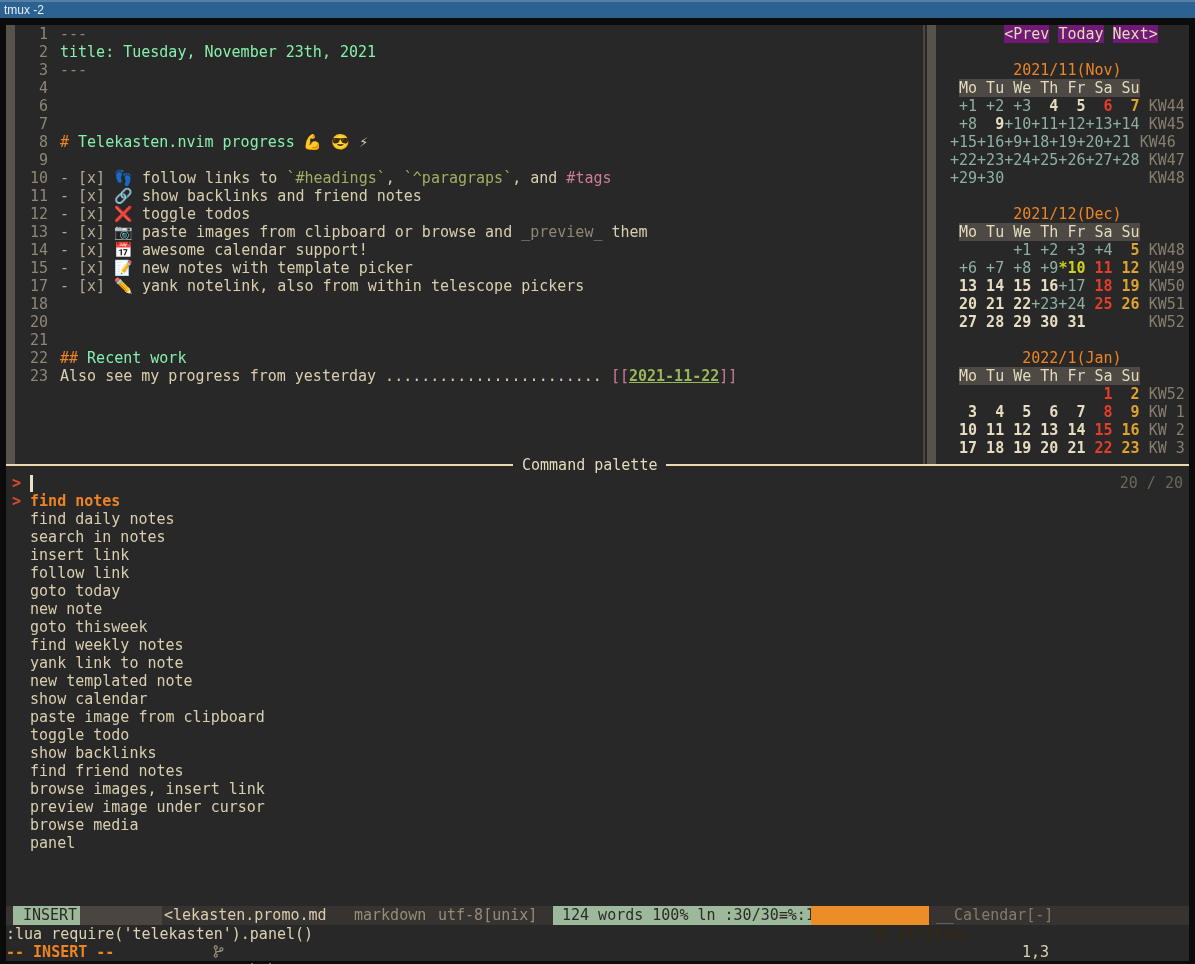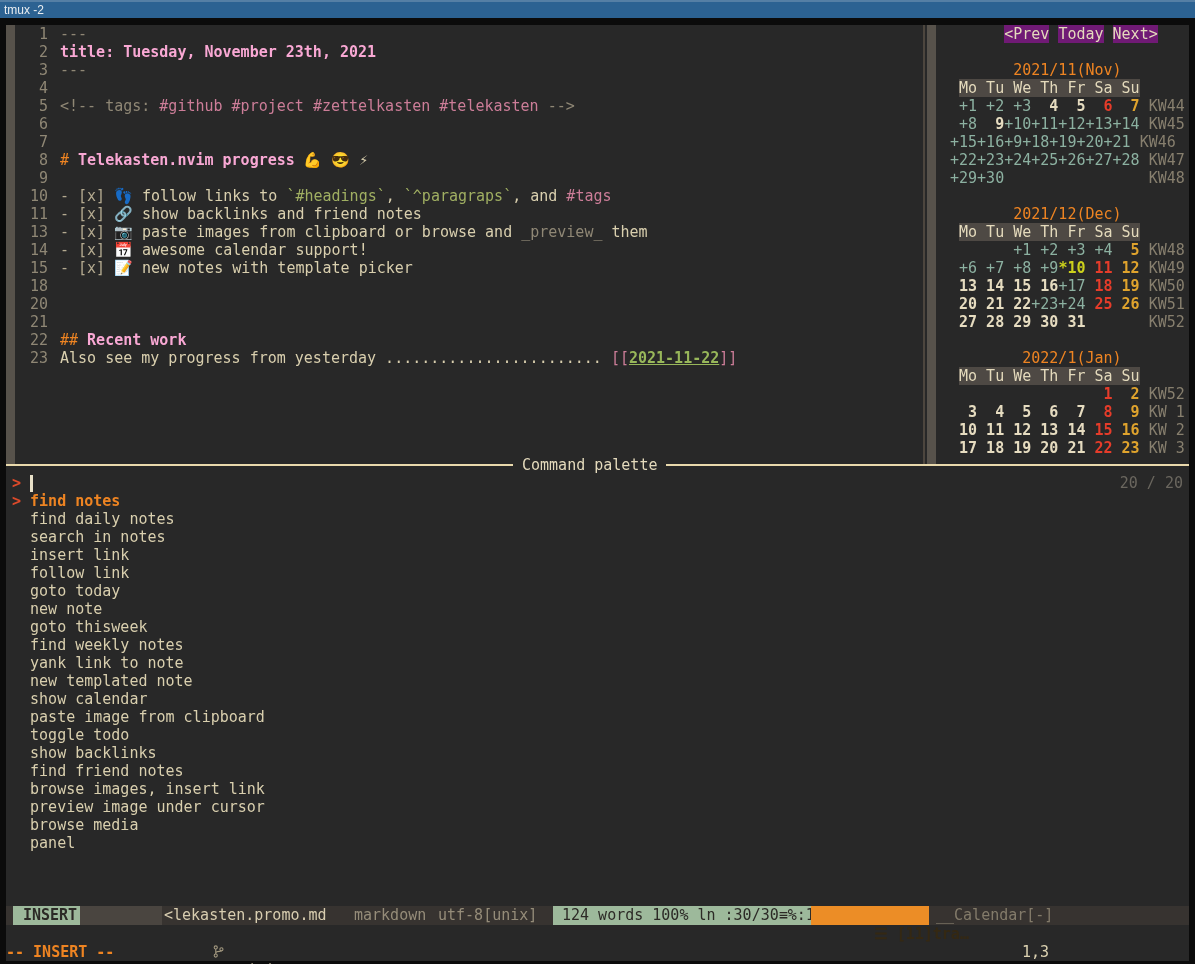--- a/index.html
+++ b/index.html
@@ -15,21 +15,21 @@
   
   .vstrip{position:absolute;background:#57524b;}
   .vline{position:absolute;background:#4d463e;}
   
   .trow{height:18px;line-height:18px;white-space:pre;font:15px/18px "DejaVu Sans Mono",monospace;color:#d9cfae;}
   .lnum{display:inline-block;width:33px;margin-right:12px;text-align:right;color:#8f8775;}
   
   .sg-fg{color:#d9cfae}
   .sg-dim{color:#8f8775}
   .sg-chk{color:#b4aa90}
-  .sg-lime{color:#f9a8d4;font-weight:bold}
+  .sg-lime{color:#86efac;font-weight:normal}
   .sg-orange{color:#ee8422}
   .sg-pink{color:#cc7d98}
   .sg-code{color:#a0af62}
   .sg-ulink{color:#d9cfae;text-decoration:underline}
   .sg-datelink{color:#98b75a;font-weight:bold;text-decoration:underline}
   .sg-hl{background:#f7ef00;color:#8f1507;font-weight:bold}
   .sg-month{color:#ee8422}
   .sg-hdr{background:#4e4944;color:#e4dabc}
   .sg-btn{background:#701a75;color:#e4dabc}
   .sg-teal{color:#8cb1a1}
@@ -50,21 +50,21 @@
   #palette{position:absolute;left:12px;top:474px;}
   .pal-caret{color:#dd4a2a;font-weight:bold}
   .pal-sel{color:#ee8422;font-weight:bold}
   .cursor{position:absolute;left:30px;top:475px;width:3px;height:17px;background:#e8e0c8;}
   .counter{position:absolute;right:12px;top:474px;height:18px;color:#6b675f;
            font:15px/18px "DejaVu Sans Mono",monospace;margin-left:46px;}
   
   .statusline{position:absolute;left:6px;top:906px;width:1183px;height:19px;background:#373330;
               font:15px/19px "DejaVu Sans Mono",monospace;}
   .statusline .seg{position:absolute;top:0;height:19px;white-space:pre;}
-  .seg-a{left:7px;width:74px;background:#9db99b;color:#2c2a26;font-weight:bold;text-align:center;}
+  .seg-a{left:7px;width:74px;background:#9db99b;color:#2c2a26;font-weight:normal;text-align:center;}
   .seg-b{left:74px;width:82px;background:#4a4540;color:#a2987f;padding-left:7px;box-sizing:border-box;}
   .seg-file{left:158px;color:#d8cdb0;}
   .seg-ft{left:348px;color:#958c79;}
   .seg-enc{left:432px;color:#958c79;}
   .seg-words{left:547px;width:258px;background:#9db99b;color:#2c2a26;padding-left:9px;box-sizing:border-box;}
   .seg-tab{left:805px;width:118px;background:#ec8d26;color:#342813;font-weight:bold;padding-left:9px;box-sizing:border-box;}
   .seg-win{left:930px;color:#837b6a;}
   
   .cmdline{position:absolute;left:6px;top:925px;height:18px;color:#ddd3b2;
            font:15px/18px "DejaVu Sans Mono",monospace;white-space:pre;}
@@ -88,30 +88,31 @@
   <div class="vstrip" style="left:6px;top:25px;width:9px;height:439px;"></div>
 
   <div class="vline" style="left:923px;top:25px;width:2px;height:439px;"></div>
   <div class="vstrip" style="left:927px;top:25px;width:9px;height:439px;"></div>
 
   <div id="editor">
       <div class="trow"><span class="lnum">1</span><span class="sg-dim">---</span></div>
       <div class="trow"><span class="lnum">2</span><span class="sg-lime">title: Tuesday, November 23th, 2021</span></div>
       <div class="trow"><span class="lnum">3</span><span class="sg-dim">---</span></div>
       <div class="trow"><span class="lnum">4</span></div>
-      <div class="trow"><span class="lnum">5</span><span class="sg-dim">&lt;!-- tags: </span><span class="sg-pink">#github</span><span class="sg-dim"> </span><span class="sg-pink">#project</span><span class="sg-dim"> </span><span class="sg-pink">#zettelkasten</span><span class="sg-dim"> </span><span class="sg-pink">#telekasten</span><span class="sg-dim"> --&gt;</span></div>
       <div class="trow"><span class="lnum">6</span></div>
       <div class="trow"><span class="lnum">7</span></div>
       <div class="trow"><span class="lnum">8</span><span class="sg-orange"># </span><span class="sg-lime">Telekasten.nvim progress </span><span class="sg-fg">💪 😎 ⚡</span></div>
       <div class="trow"><span class="lnum">9</span></div>
       <div class="trow"><span class="lnum">10</span><span class="sg-chk">- [x] </span><span class="sg-fg">👣 follow links to </span><span class="sg-code">`#headings`</span><span class="sg-fg">, </span><span class="sg-code">`^paragraps`</span><span class="sg-fg">, and </span><span class="sg-pink">#tags</span></div>
       <div class="trow"><span class="lnum">11</span><span class="sg-chk">- [x] </span><span class="sg-fg">🔗 show backlinks and friend notes</span></div>
+      <div class="trow"><span class="lnum">12</span><span class="sg-chk">- [x] </span><span class="sg-fg">❌ toggle todos</span></div>
       <div class="trow"><span class="lnum">13</span><span class="sg-chk">- [x] </span><span class="sg-fg">📷 paste images from clipboard or browse and </span><span class="sg-dim">_preview_</span><span class="sg-fg"> them</span></div>
       <div class="trow"><span class="lnum">14</span><span class="sg-chk">- [x] </span><span class="sg-fg">📅 awesome calendar support!</span></div>
       <div class="trow"><span class="lnum">15</span><span class="sg-chk">- [x] </span><span class="sg-fg">📝 new notes with template picker</span></div>
+      <div class="trow"><span class="lnum">17</span><span class="sg-chk">- [x] </span><span class="sg-fg">✏️ yank notelink, also from within telescope pickers</span></div>
       <div class="trow"><span class="lnum">18</span></div>
       <div class="trow"><span class="lnum">20</span></div>
       <div class="trow"><span class="lnum">21</span></div>
       <div class="trow"><span class="lnum">22</span><span class="sg-orange">## </span><span class="sg-lime">Recent work</span></div>
       <div class="trow"><span class="lnum">23</span><span class="sg-fg">Also see my progress from yesterday ........................ </span><span class="sg-pink">[[</span><span class="sg-datelink">2021-11-22</span><span class="sg-pink">]]</span></div>
     </div>
 
   <div id="calendar">
       <div class="trow"><span class="sg-sp">      </span><span class="sg-btn">&lt;Prev</span><span class="sg-sp"> </span><span class="sg-btn">Today</span><span class="sg-sp"> </span><span class="sg-btn">Next&gt;</span></div>
       <div class="trow"></div>
@@ -183,17 +184,18 @@
     <div class="seg seg-file">&lt;lekasten.promo.md</div>
     <div class="seg seg-ft">markdown</div>
     <div class="seg seg-enc">utf-8[unix]</div>
     <div class="seg seg-words">124 words 100% ln :30/30≡%:1</div>
     <div class="seg seg-tab">
       <span>☰</span><span> </span><span>[11]tra…</span>
     </div>
     <div class="seg seg-win">__Calendar[-]</div>
   </div>
 
+  <div class="cmdline">:lua require('telekasten').panel()</div>
   <div class="modeline">-- INSERT --</div>
   <div class="ruler">1,3</div>
   <div class="scrollpos">All</div>
 
 </div>
 
 </body></html>

